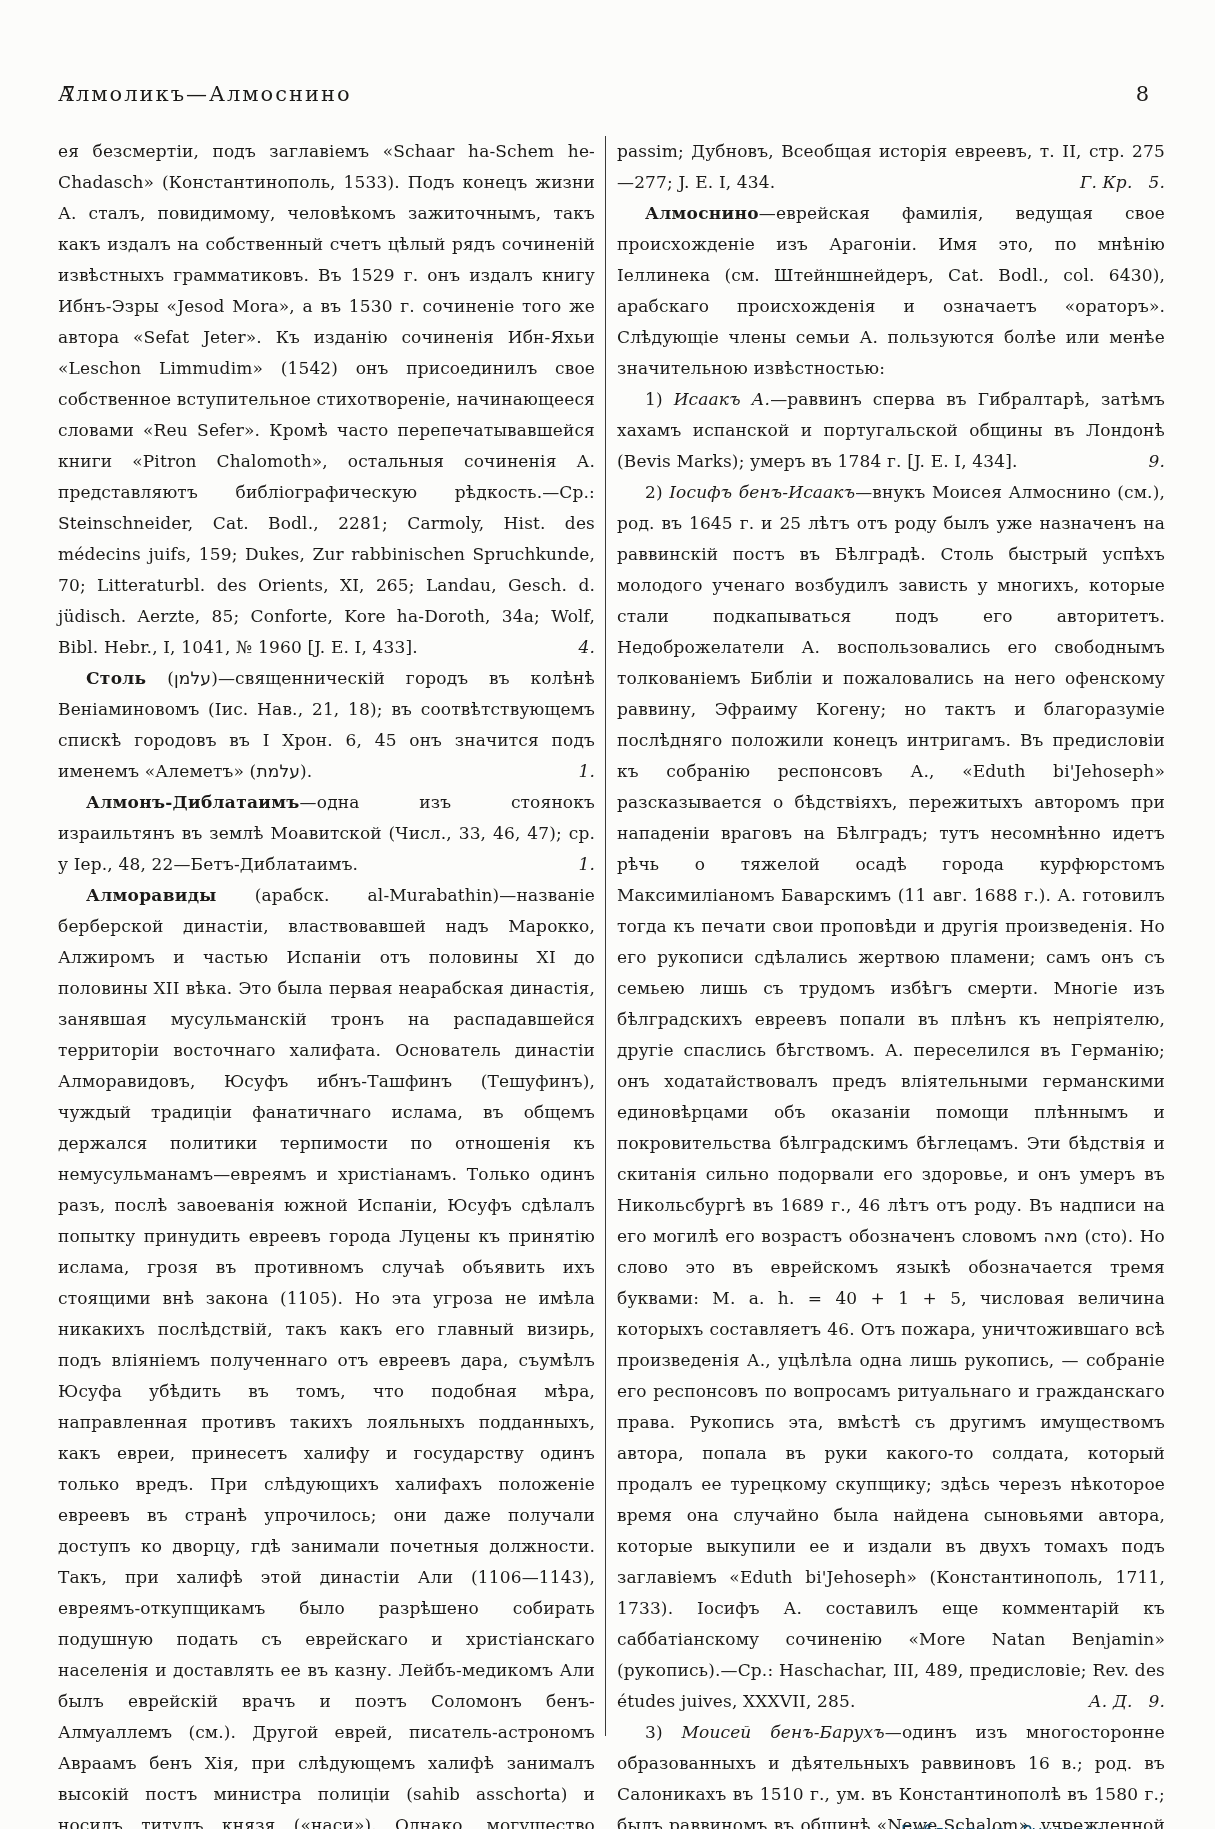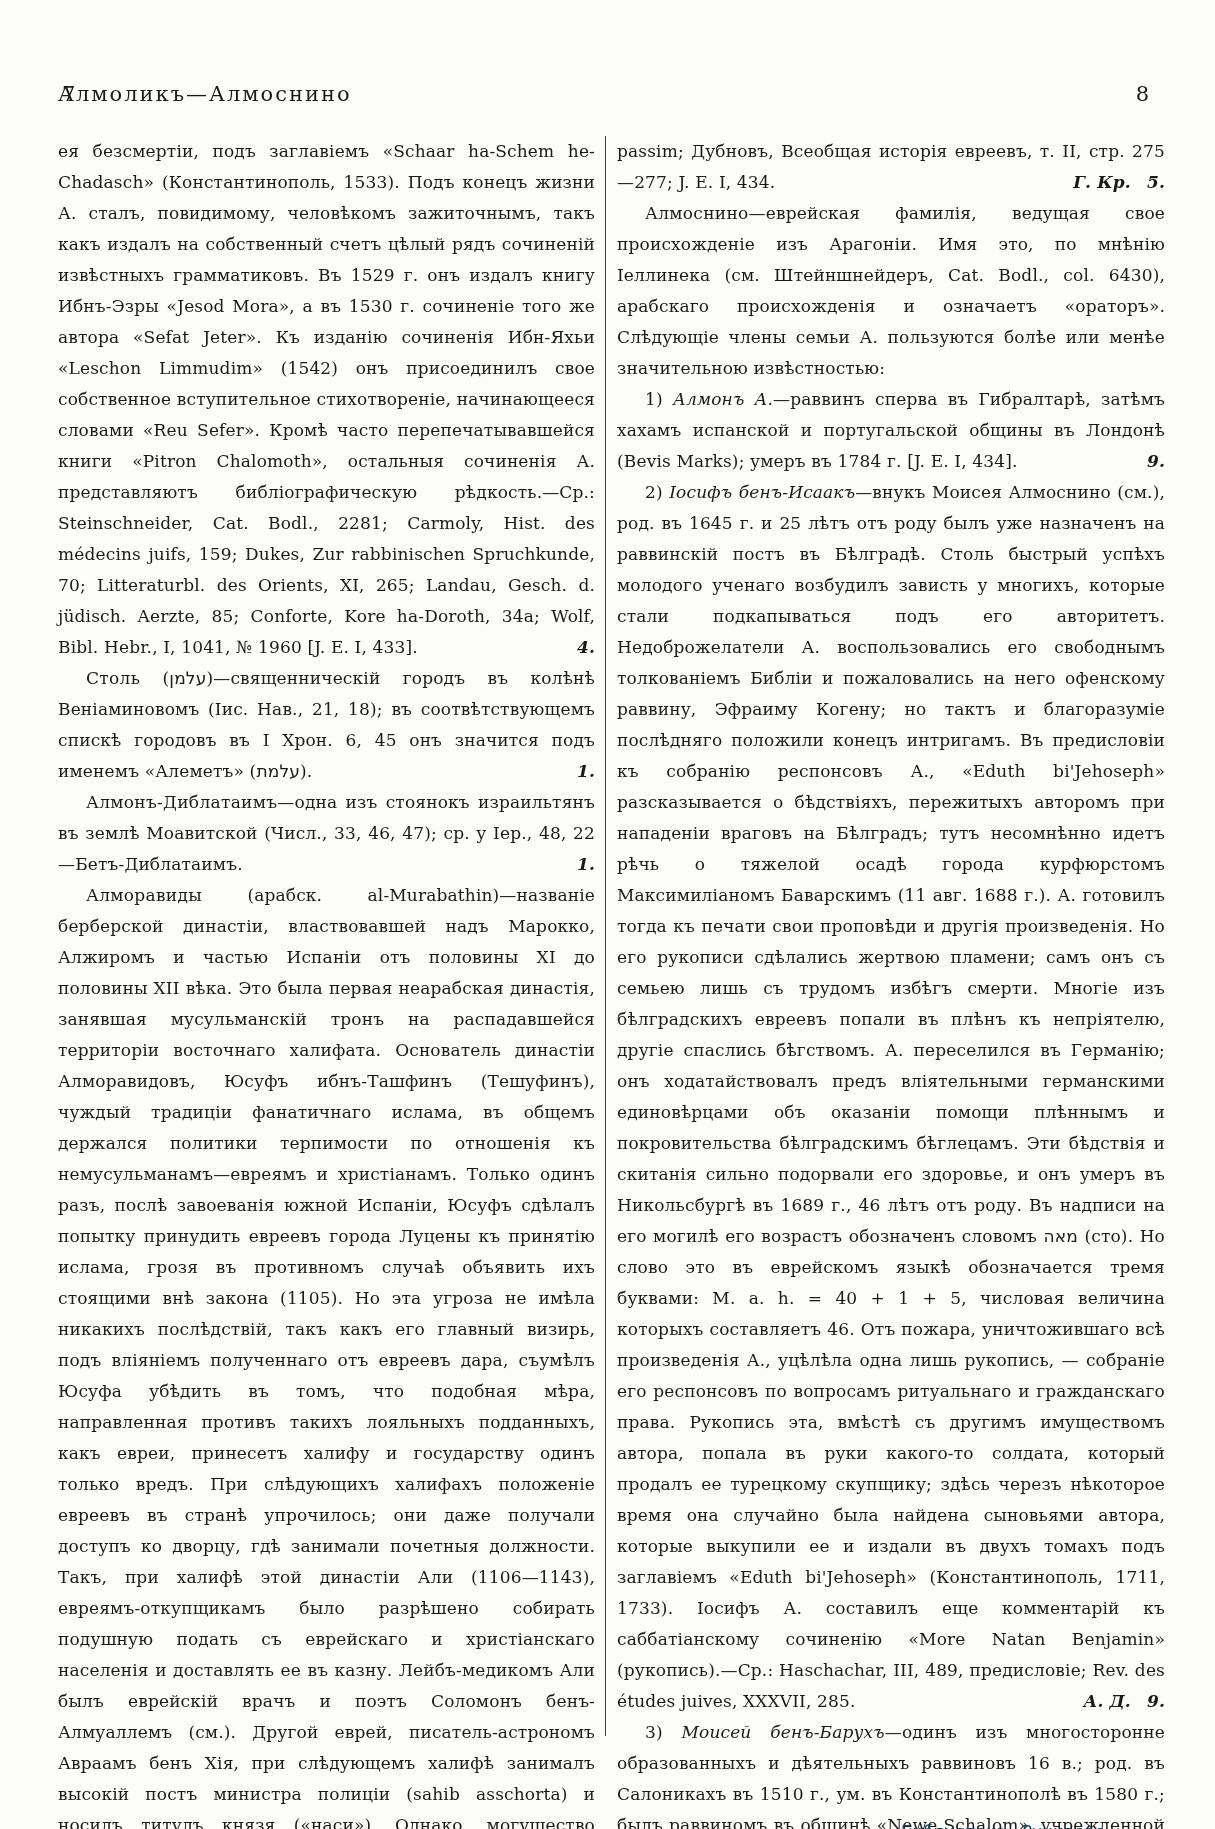--- a/index.html
+++ b/index.html
@@ -31,22 +31,22 @@
     letter-spacing:0.15px;
   }
   .col-left{width:537px;}
   .col-right{width:548px;}
   .divider{
     width:1px;height:1600px;background:#3a3a38;
     margin-left:10px;margin-right:11px;flex:none;
   }
   .para{margin:0;}
   .para.indent{text-indent:28px;}
-  .head{font-weight:normal;letter-spacing:0.3px;}
-  .sig{float:right;font-style:italic;white-space:nowrap;font-weight:bold;}
+  .head{font-weight:bold;letter-spacing:0.3px;}
+  .sig{float:right;font-style:italic;white-space:nowrap;}
   .sig .sig-name{margin-right:16px;}
   .watermark{
     position:absolute;left:901px;top:1822px;
     font-family:"DejaVu Sans","Liberation Sans",sans-serif;
     font-size:16px;color:#0c4a6e;letter-spacing:0.5px;
     white-space:nowrap;
   }
 </style>
 </head>
 <body>
@@ -63,21 +63,21 @@
     <div class="col col-left">
         <p class="para">ея безсмертіи, подъ заглавіемъ «Schaar ha-Schem he-Chadasch» (Константинополь, 1533). Подъ конецъ жизни А. сталъ, повидимому, человѣкомъ зажиточнымъ, такъ какъ издалъ на собственный счетъ цѣлый рядъ сочиненій извѣстныхъ грамматиковъ. Въ 1529 г. онъ издалъ книгу Ибнъ-Эзры «Jesod Mora», а въ 1530 г. сочиненіе того же автора «Sefat Jeter». Къ изданію сочиненія Ибн-Яхьи «Leschon Limmudim» (1542) онъ присоединилъ свое собственное вступительное стихотвореніе, начинающееся словами «Reu Sefer». Кромѣ часто перепечатывавшейся книги «Pitron Chalomoth», остальныя сочиненія А. представляютъ библіографическую рѣдкость.—Ср.: Steinschneider, Cat. Bodl., 2281; Carmoly, Hist. des médecins juifs, 159; Dukes, Zur rabbinischen Spruchkunde, 70; Litteraturbl. des Orients, XI, 265; Landau, Gesch. d. jüdisch. Aerzte, 85; Conforte, Kore ha-Doroth, 34a; Wolf, Bibl. Hebr., I, 1041, № 1960 [J. E. I, 433].<span class="sig">4.</span></p>
         <p class="para indent"><b class="head">Столь</b> (עלמן)—священническій городъ въ колѣнѣ Веніаминовомъ (Іис. Нав., 21, 18); въ соотвѣтствующемъ спискѣ городовъ въ I Хрон. 6, 45 онъ значится подъ именемъ «Алеметъ» (עלמת).<span class="sig">1.</span></p>
         <p class="para indent"><b class="head">Алмонъ-Диблатаимъ</b>—одна изъ стоянокъ израильтянъ въ землѣ Моавитской (Числ., 33, 46, 47); ср. у Іер., 48, 22—Бетъ-Диблатаимъ.<span class="sig">1.</span></p>
         <p class="para indent"><b class="head">Алморавиды</b> (арабск. al-Murabathin)—названіе берберской династіи, властвовавшей надъ Марокко, Алжиромъ и частью Испаніи отъ половины XI до половины XII вѣка. Это была первая неарабская династія, занявшая мусульманскій тронъ на распадавшейся территоріи восточнаго халифата. Основатель династіи Алморавидовъ, Юсуфъ ибнъ-Ташфинъ (Тешуфинъ), чуждый традиціи фанатичнаго ислама, въ общемъ держался политики терпимости по отношенія къ немусульманамъ—евреямъ и христіанамъ. Только одинъ разъ, послѣ завоеванія южной Испаніи, Юсуфъ сдѣлалъ попытку принудить евреевъ города Луцены къ принятію ислама, грозя въ противномъ случаѣ объявить ихъ стоящими внѣ закона (1105). Но эта угроза не имѣла никакихъ послѣдствій, такъ какъ его главный визирь, подъ вліяніемъ полученнаго отъ евреевъ дара, съумѣлъ Юсуфа убѣдить въ томъ, что подобная мѣра, направленная противъ такихъ лояльныхъ подданныхъ, какъ евреи, принесетъ халифу и государству одинъ только вредъ. При слѣдующихъ халифахъ положеніе евреевъ въ странѣ упрочилось; они даже получали доступъ ко дворцу, гдѣ занимали почетныя должности. Такъ, при халифѣ этой династіи Али (1106—1143), евреямъ-откупщикамъ было разрѣшено собирать подушную подать съ еврейскаго и христіанскаго населенія и доставлять ее въ казну. Лейбъ-медикомъ Али былъ еврейскій врачъ и поэтъ Соломонъ бенъ-Алмуаллемъ (см.). Другой еврей, писатель-астрономъ Авраамъ бенъ Хія, при слѣдующемъ халифѣ занималъ высокій постъ министра полиціи (sahib asschorta) и носилъ титулъ князя («наси»). Однако, могущество Алморавидовъ продолжалось не долго—съ появленіемъ Алмогадовъ (см.) власть надъ Африкой и южной Испаніей переходитъ къ послѣднимъ; съ 1147 года, послѣ пораженія Алморавидовъ, суровые фанатики изъ алмогадской династіи дѣлаются единственными властителями этихъ областей.—Ср.: Graetz, Geschichte der Juden, VI (рус. пер.), стр. 108 и дальше; Ibn-Khaldûn, Histoire des Berbères, trad. de Slane, tt. III и IV,</p>
       </div>
     <div class="divider"></div>
     <div class="col col-right">
         <p class="para">passim; Дубновъ, Всеобщая исторія евреевъ, т. II, стр. 275—277; J. E. I, 434.<span class="sig"><span class="sig-name">Г. Кр.</span>5.</span></p>
         <p class="para indent"><b class="head">Алмоснино</b>—еврейская фамилія, ведущая свое происхожденіе изъ Арагоніи. Имя это, по мнѣнію Іеллинека (см. Штейншнейдеръ, Cat. Bodl., col. 6430), арабскаго происхожденія и означаетъ «ораторъ». Слѣдующіе члены семьи А. пользуются болѣе или менѣе значительною извѣстностью:</p>
-        <p class="para indent">1) <i>Алмонъ А.</i>—раввинъ сперва въ Гибралтарѣ, затѣмъ хахамъ испанской и португальской общины въ Лондонѣ (Bevis Marks); умеръ въ 1784 г. [J. E. I, 434].<span class="sig">9.</span></p>
+        <p class="para indent">1) <i>Исаакъ А.</i>—раввинъ сперва въ Гибралтарѣ, затѣмъ хахамъ испанской и португальской общины въ Лондонѣ (Bevis Marks); умеръ въ 1784 г. [J. E. I, 434].<span class="sig">9.</span></p>
         <p class="para indent">2) <i>Іосифъ бенъ-Исаакъ</i>—внукъ Моисея Алмоснино (см.), род. въ 1645 г. и 25 лѣтъ отъ роду былъ уже назначенъ на раввинскій постъ въ Бѣлградѣ. Столь быстрый успѣхъ молодого ученаго возбудилъ зависть у многихъ, которые стали подкапываться подъ его авторитетъ. Недоброжелатели А. воспользовались его свободнымъ толкованіемъ Библіи и пожаловались на него офенскому раввину, Эфраиму Когену; но тактъ и благоразуміе послѣдняго положили конецъ интригамъ. Въ предисловіи къ собранію респонсовъ А., «Eduth bi'Jehoseph» разсказывается о бѣдствіяхъ, пережитыхъ авторомъ при нападеніи враговъ на Бѣлградъ; тутъ несомнѣнно идетъ рѣчь о тяжелой осадѣ города курфюрстомъ Максимиліаномъ Баварскимъ (11 авг. 1688 г.). А. готовилъ тогда къ печати свои проповѣди и другія произведенія. Но его рукописи сдѣлались жертвою пламени; самъ онъ съ семьею лишь съ трудомъ избѣгъ смерти. Многіе изъ бѣлградскихъ евреевъ попали въ плѣнъ къ непріятелю, другіе спаслись бѣгствомъ. А. переселился въ Германію; онъ ходатайствовалъ предъ вліятельными германскими единовѣрцами объ оказаніи помощи плѣннымъ и покровительства бѣлградскимъ бѣглецамъ. Эти бѣдствія и скитанія сильно подорвали его здоровье, и онъ умеръ въ Никольсбургѣ въ 1689 г., 46 лѣтъ отъ роду. Въ надписи на его могилѣ его возрастъ обозначенъ словомъ מאה (сто). Но слово это въ еврейскомъ языкѣ обозначается тремя буквами: М. а. h. = 40 + 1 + 5, числовая величина которыхъ составляетъ 46. Отъ пожара, уничтожившаго всѣ произведенія А., уцѣлѣла одна лишь рукопись, — собраніе его респонсовъ по вопросамъ ритуальнаго и гражданскаго права. Рукопись эта, вмѣстѣ съ другимъ имуществомъ автора, попала въ руки какого-то солдата, который продалъ ее турецкому скупщику; здѣсь черезъ нѣкоторое время она случайно была найдена сыновьями автора, которые выкупили ее и издали въ двухъ томахъ подъ заглавіемъ «Eduth bi'Jehoseph» (Константинополь, 1711, 1733). Іосифъ А. составилъ еще комментарій къ саббатіанскому сочиненію «More Natan Benjamin» (рукопись).—Ср.: Haschachar, III, 489, предисловіе; Rev. des études juives, XXXVII, 285.<span class="sig"><span class="sig-name">А. Д.</span>9.</span></p>
         <p class="para indent">3) <i>Моисей бенъ-Барухъ</i>—одинъ изъ многосторонне образованныхъ и дѣятельныхъ раввиновъ 16 в.; род. въ Салоникахъ въ 1510 г., ум. въ Константинополѣ въ 1580 г.; былъ раввиномъ въ общинѣ «Newe Schalom», учрежденной т. наз. «каталонскими» евреями въ Салоникахъ (1553), затѣмъ въ общинѣ «Liwiath Chen» (1560). Евреи составляли тогда большинство салоникскаго населенія и пользовались большимъ благосостояніемъ. Но несмотря на численное превосходство, они сильно страдали отъ своихъ греческихъ согражданъ. Въ 1565 году салоникская община отправила депутацію къ султану Селиму II съ</p>
       </div>
   </div>
 
   <div class="watermark">Библиотека «Руниверс»</div>
 
 </div>
 
 </body></html>

